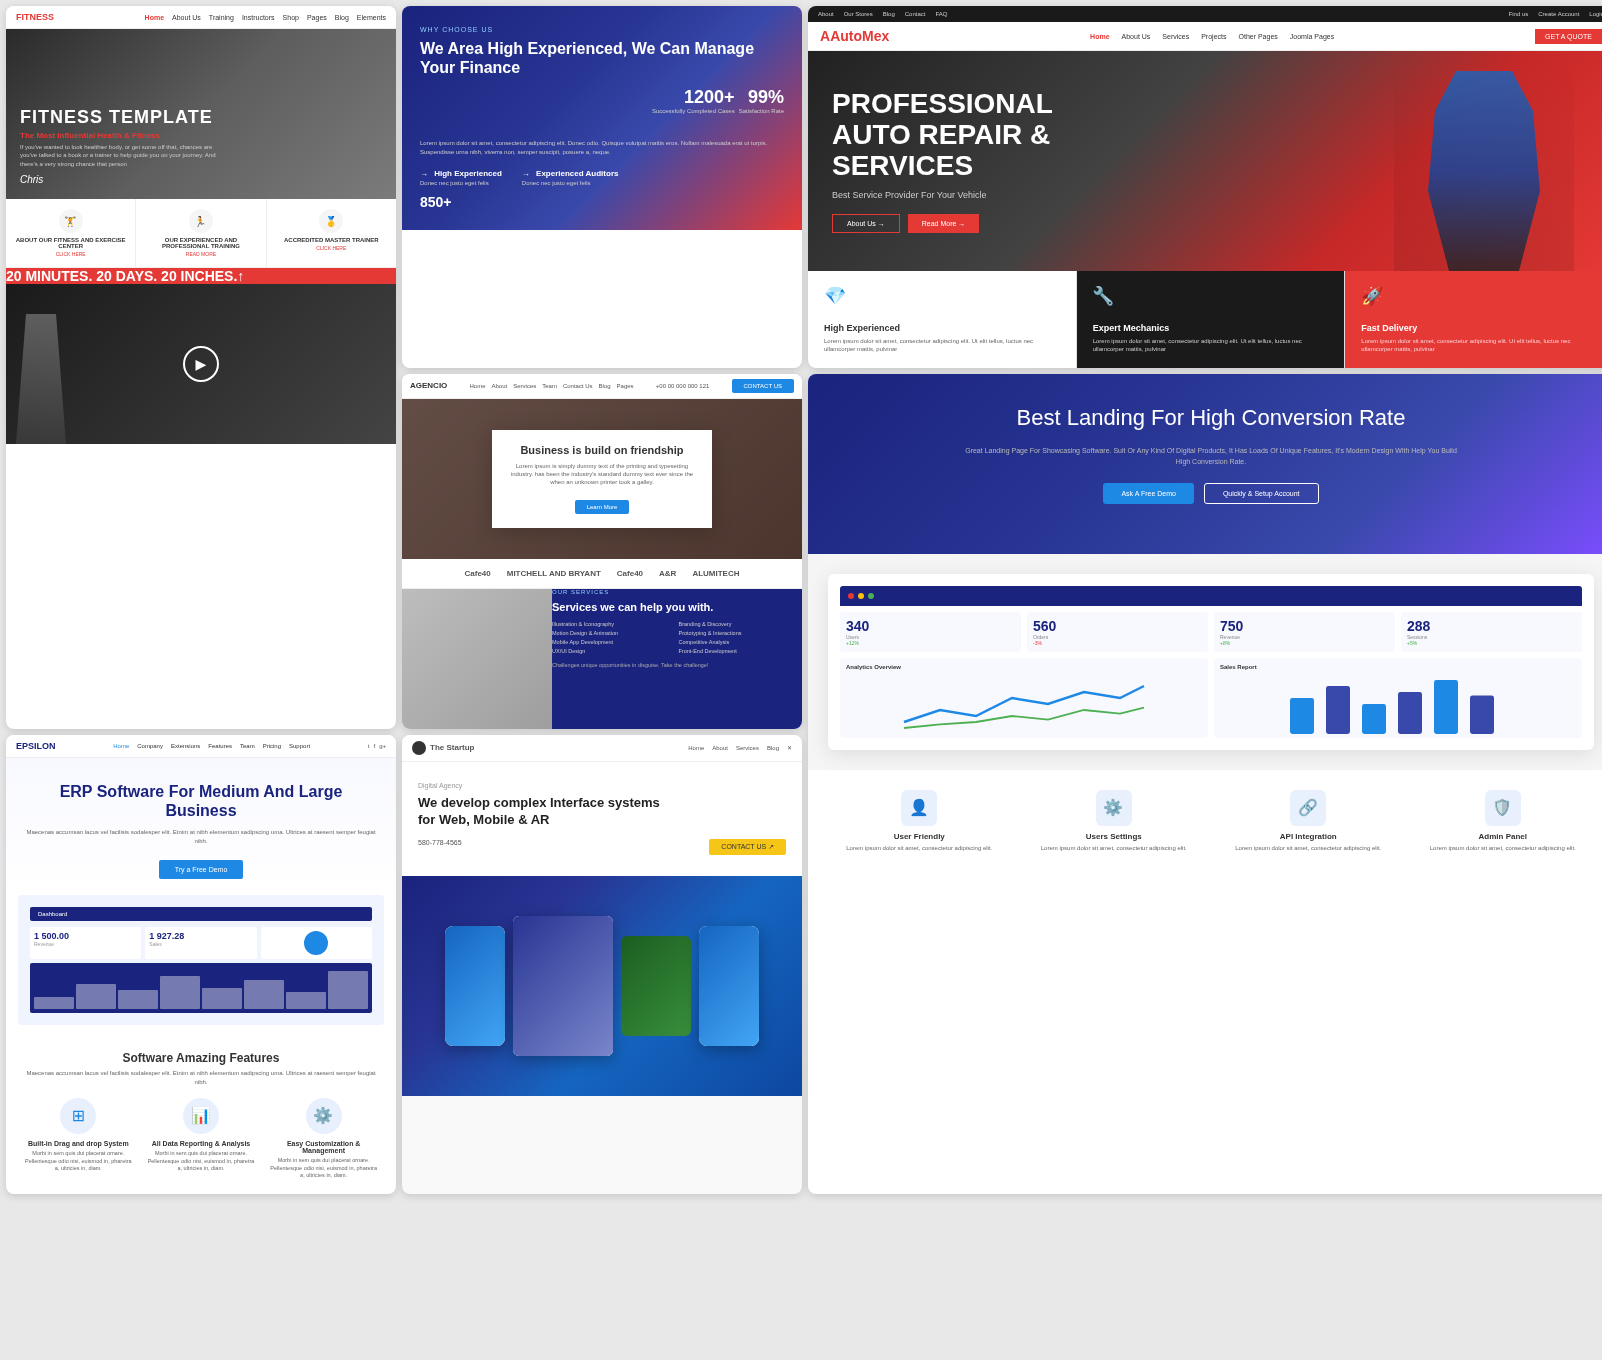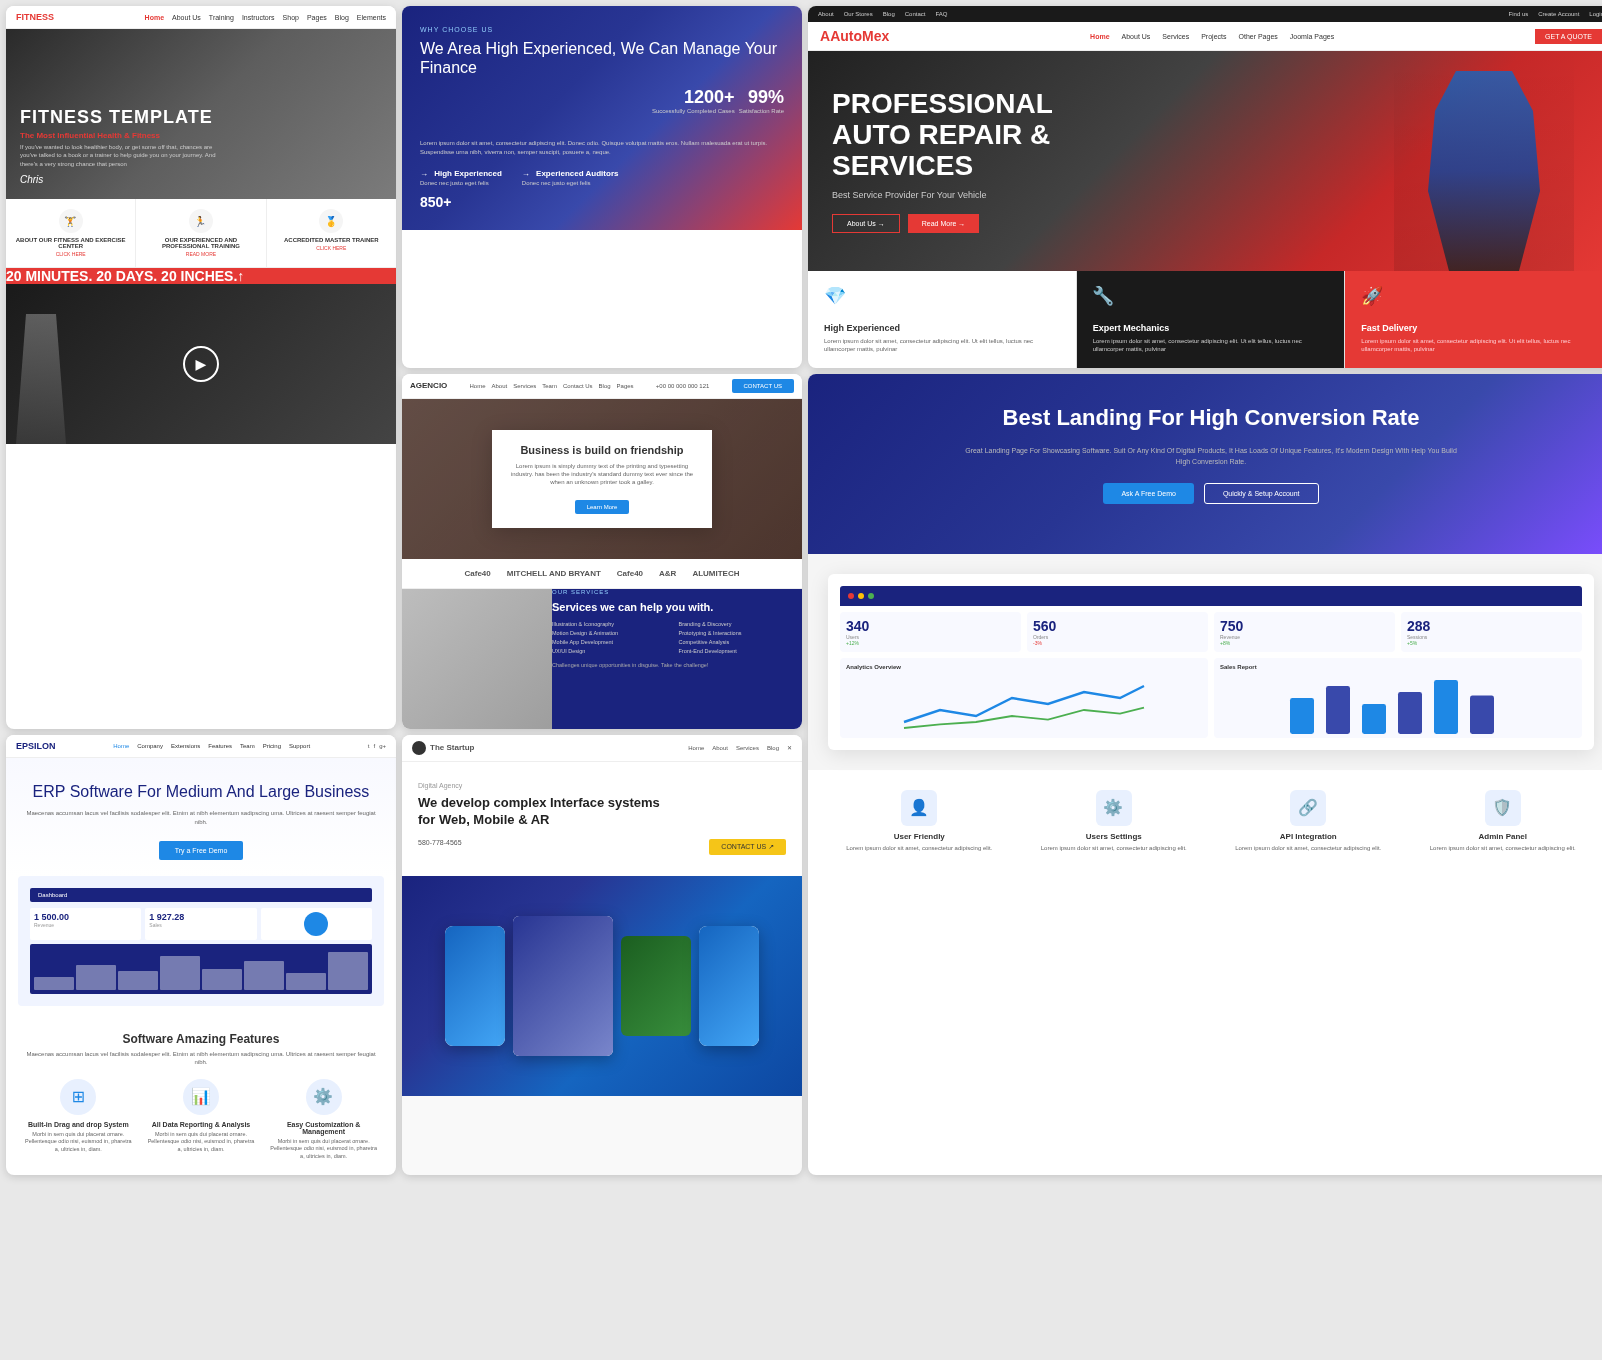--- a/index.html
+++ b/index.html
@@ -186,21 +186,21 @@
     .finance-why {
       color: #90caf9;
       font-size: 7px;
       text-transform: uppercase;
       letter-spacing: 1px;
       margin-bottom: 6px;
     }
     .finance-hero h2 {
       color: #fff;
       font-size: 16px;
-      font-weight: 400;
+      font-weight: 700;
       line-height: 1.2;
       margin-bottom: 10px;
     }
     .finance-stat {
       text-align: right;
     }
     .finance-stat-num {
       color: #fff;
       font-size: 18px;
       font-weight: 900;
@@ -523,21 +523,21 @@
     .epsilon-nav-links span:first-child { color: #1e88e5; }
     .epsilon-social { display: flex; gap: 4px; color: #555; }
 
     .epsilon-hero {
       padding: 24px 16px 16px;
       background: linear-gradient(180deg, #f8f9ff 0%, #fff 100%);
       text-align: center;
     }
     .epsilon-hero h2 {
       font-size: 16px;
-      font-weight: 400;
+      font-weight: 700;
       color: #1a237e;
       margin-bottom: 8px;
       line-height: 1.2;
     }
     .epsilon-hero-sub {
       font-size: 6px;
       color: #666;
       line-height: 1.5;
       margin-bottom: 12px;
     }
@@ -750,21 +750,21 @@
 
     .landing-hero {
       background: linear-gradient(135deg, #1a237e 0%, #283593 40%, #3949ab 70%, #7c4dff 100%);
       padding: 30px 28px;
       min-height: 180px;
       text-align: center;
     }
     .landing-hero h2 {
       color: #fff;
       font-size: 22px;
-      font-weight: 700;
+      font-weight: 400;
       margin-bottom: 14px;
       line-height: 1.3;
     }
     .landing-hero-sub {
       color: #bbb;
       font-size: 7px;
       line-height: 1.5;
       margin-bottom: 16px;
       max-width: 500px;
       margin-left: auto;

